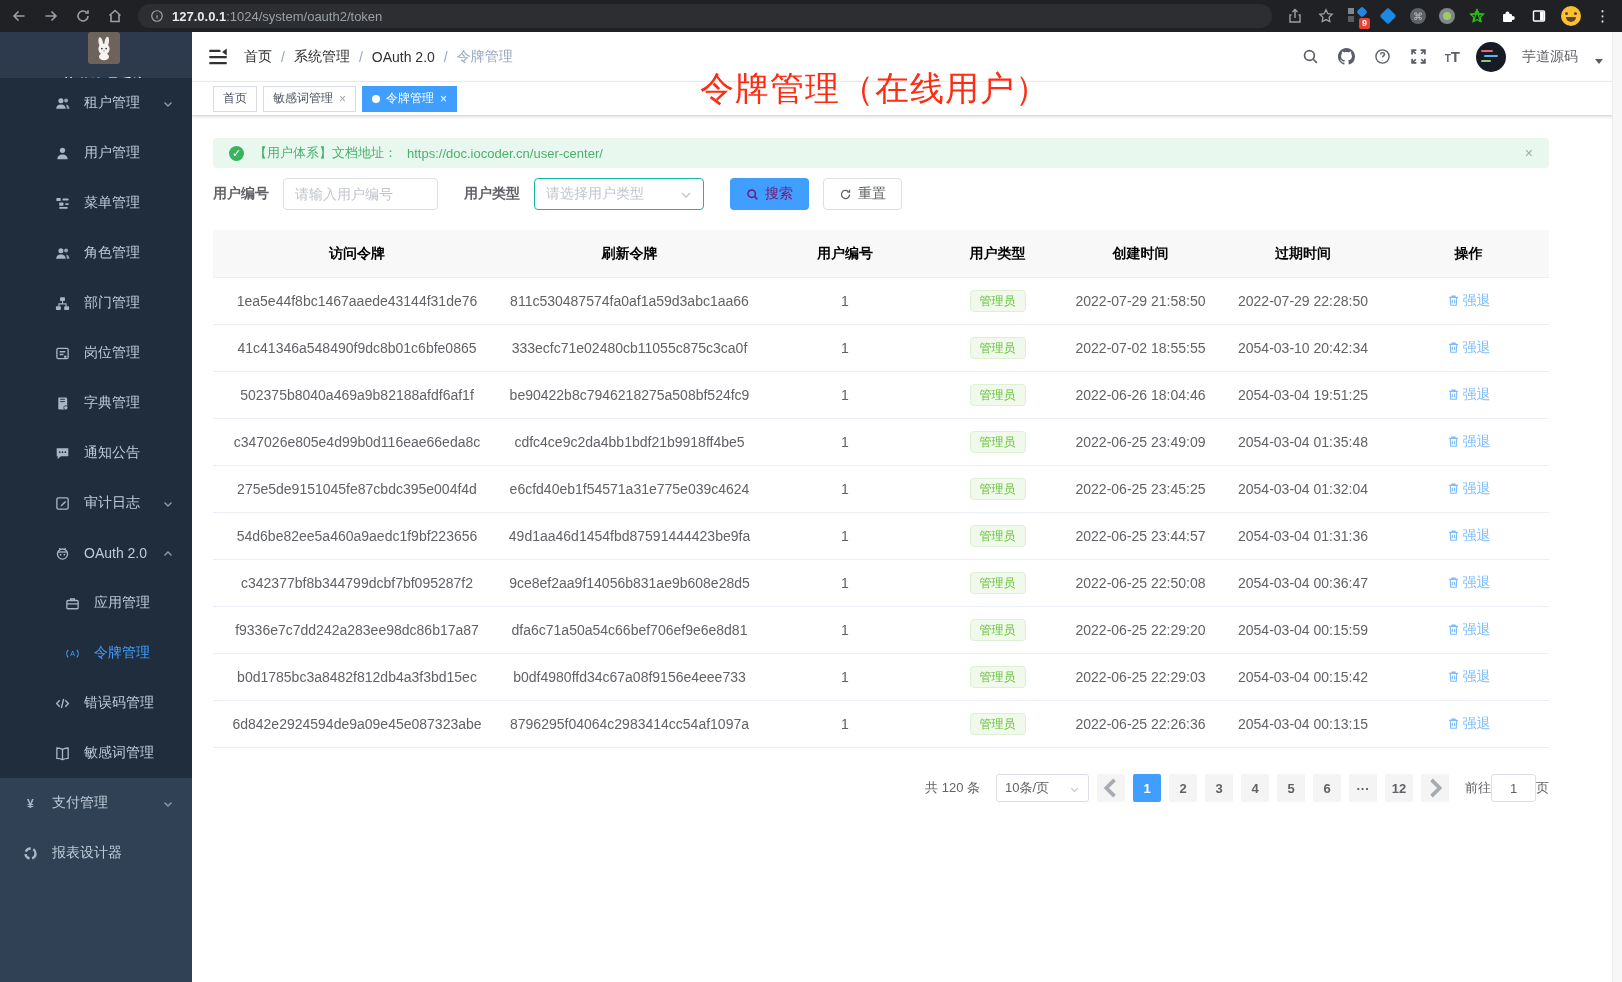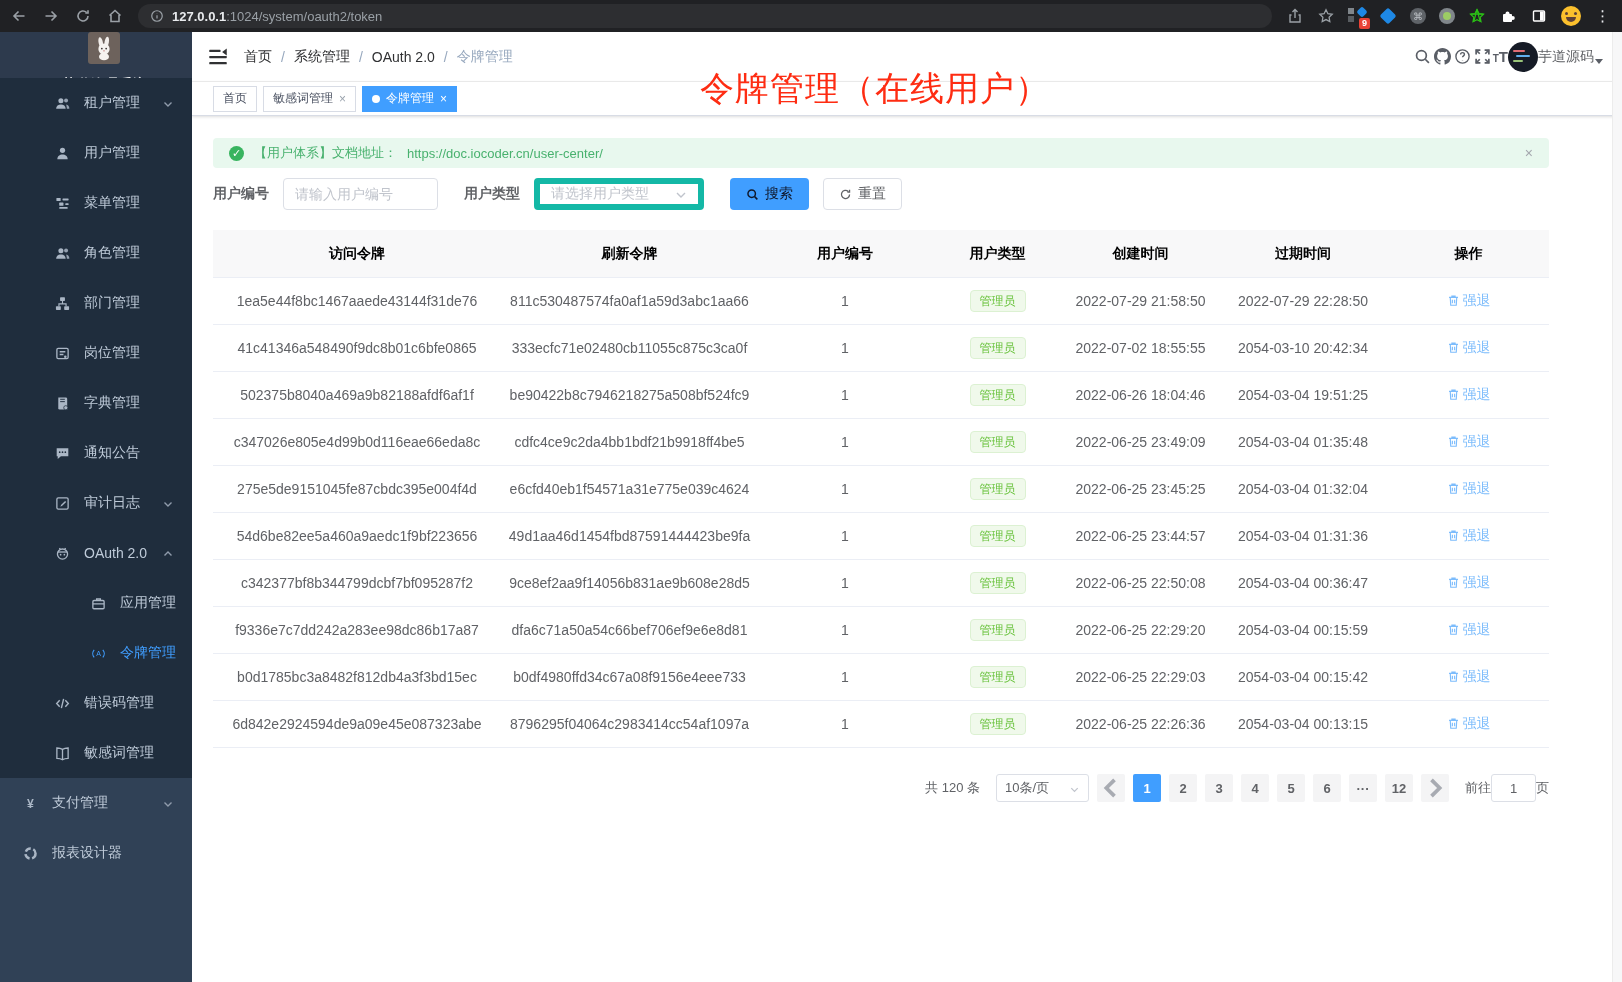--- a/index.html
+++ b/index.html
@@ -31,34 +31,34 @@
   
   .sidebar { width:192px; background:#304156; flex:none; display:flex; flex-direction:column; }
   .logo-bar { height:46px; display:flex; align-items:center; gap:12px; padding:0 0 0 16px; background:#2d3a4d;flex-direction:column; }
   .logo-img { width:32px; height:32px; border-radius:3px; background:#6d625c; display:flex; align-items:center; justify-content:center; flex:none; }
   .logo-title { color:#fff; font-size:14px; font-weight:bold; }
   .menu { flex:1; overflow:hidden; }
   .menu-item { height:50px; display:flex; align-items:center; color:#bfcbd9; font-size:14px; cursor:pointer; position:relative; }
   .menu-item .mi { width:16px; height:16px; margin-right:14px; display:flex; align-items:center; justify-content:center; color:#aab6c5; flex:none; }
   .menu-item .mi svg { width:15px; height:15px; }
   .menu-item.lvl-child { background:#1f2d3d; padding-left:54px; }
-  .menu-item.lvl-grand { background:#1f2d3d; padding-left:90px; }
+  .menu-item.lvl-grand { background:#1f2d3d; padding-left:64px; }
   .menu-item.lvl-root  { background:#304156; padding-left:22px; }
   .menu-item.active, .menu-item.active .mi { color:#409eff; }
   .menu-item .arrow { position:absolute; right:18px; color:#8f9bab; width:12px; height:12px; }
   .menu-item .arrow svg { width:12px; height:12px; }
 
   
   .main { flex:1; display:flex; flex-direction:column; background:#fff; min-width:0; }
   .navbar { height:50px; display:flex; align-items:center; padding:0 18px 0 16px; border-bottom:1px solid #f1f1f1; }
   .hamburger { width:20px; height:20px; color:#303133; margin-right:16px; cursor:pointer; }
   .breadcrumb { display:flex; align-items:center; gap:9px; font-size:14px; color:#303133; }
   .breadcrumb .sep { color:#97a8be; }
   .breadcrumb .crumb.last { color:#97a8be; }
-  .nav-right { margin-left:auto; display:flex; align-items:center; }
+  .nav-right { margin-left:auto; display:flex; align-items:center; gap:16px; }
   .nicon { width:20px; height:20px; color:#5a5e66; display:flex; align-items:center; justify-content:center; cursor:pointer; }
   .nicon svg { width:17px; height:17px; }
   .fontsize-icon { font-weight:bold; color:#5a5e66; font-size:15px; cursor:pointer; }
   .fontsize-icon .small { font-size:10px; }
   .user-avatar { width:30px; height:30px; border-radius:50%; background:#161b26; position:relative; overflow:hidden; cursor:pointer; }
   .user-avatar i { position:absolute; height:2px; border-radius:1px; display:block; }
   .user-name { font-size:14px; color:#606266; cursor:pointer; }
   .caret { color:#5a5e66; width:10px; height:10px; }
 
   
@@ -75,25 +75,25 @@
   .alert { width:1336px; height:30px; margin-top:22px; background:#e8f8ee; border-radius:4px; display:flex; align-items:center; padding:0 16px; gap:10px; }
   .alert .chk { width:15px; height:15px; border-radius:50%; background:#38b45f; color:#fff; font-size:11px; display:flex; align-items:center; justify-content:center; flex:none; }
   .alert .atxt { color:#48b16e; font-size:13px; }
   .alert a.alink { color:#48b16e; font-size:13px; text-decoration:none; }
   .alert .aclose { margin-left:auto; color:#a3a6ad; font-size:14px; cursor:pointer; }
 
   .filters { width:1336px; margin-top:10px; display:flex; align-items:center; }
   .f-label { font-size:14px; font-weight:bold; color:#606266; margin-right:14px; }
   .f-input { width:155px; height:32px; border:1px solid #dcdfe6; border-radius:4px; padding:0 11px; font-size:14px; color:#606266; font-family:"Liberation Sans",sans-serif; }
   .f-input::placeholder { color:#c0c4cc; }
-  .f-select { width:170px; height:32px; border:6px solid #14b8a6; border-radius:4px; padding:0 11px; font-size:14px; color:#c0c4cc; display:flex; align-items:center; justify-content:space-between; margin-right:26px; cursor:pointer; }
+  .f-select { width:170px; height:32px; border:1px solid #14b8a6; border-radius:4px; padding:0 11px; font-size:14px; color:#c0c4cc; display:flex; align-items:center; justify-content:space-between; margin-right:26px; cursor:pointer; }
   .f-select .chev { color:#c0c4cc; width:12px; height:12px; }
   .gap { width:26px; }
   .btn { height:32px; border-radius:4px; font-size:14px; display:flex; align-items:center; gap:6px; padding:0 15px; cursor:pointer; border:1px solid transparent; font-family:"Liberation Sans",sans-serif; }
-  .btn-primary { background:#409eff; color:#0f172a;justify-content:center; }
+  .btn-primary { background:#409eff; color:#701a75;justify-content:center; }
   .btn-plain { background:#fff; border-color:#dcdfe6; color:#606266; margin-left:14px; }
   .btn svg { width:13px; height:13px; }
 
   
   .table { width:1336px; margin-top:20px; font-size:14px; color:#606266; }
   .t-row { display:flex; align-items:center; height:47px; border-bottom:1px solid #ebeef5; }
   .t-head { height:48px; background:#f8f8f9; font-weight:bold; color:#000000; }
   .t-cell { text-align:center; overflow:hidden; white-space:nowrap; }
   .c0{width:288px;} .c1{width:257px;} .c2{width:174px;} .c3{width:131px;} .c4{width:155px;} .c5{width:170px;} .c6{width:161px;}
   .tag-admin { display:inline-block; background:#f0f9eb; border:1px solid #dcf1d2; color:#67c23a; font-size:12px; border-radius:4px; padding:3px 9px; line-height:1.2; }

